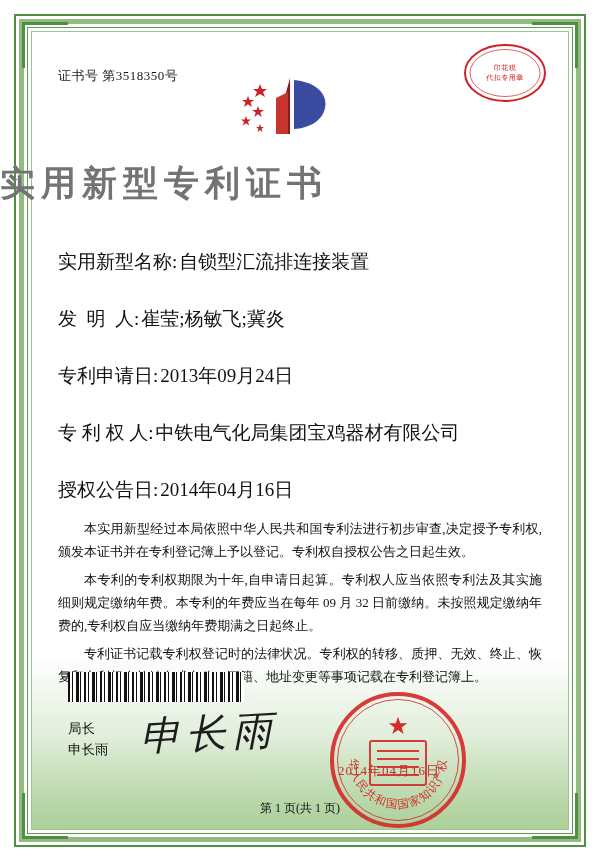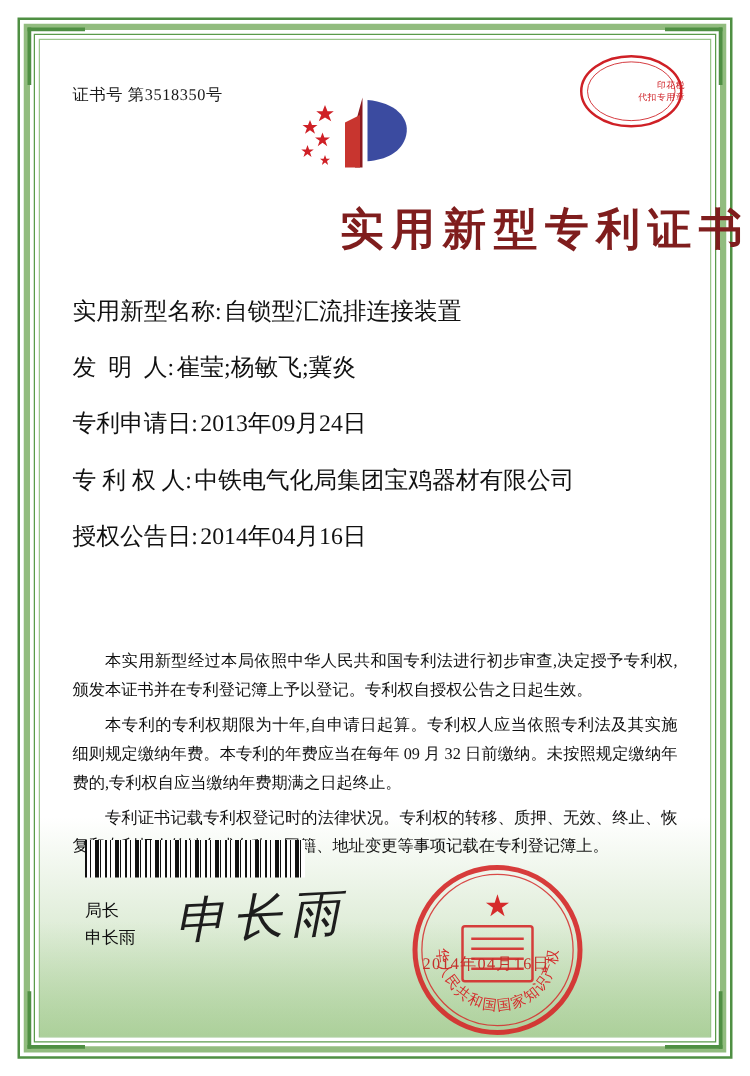--- a/index.html
+++ b/index.html
@@ -118,41 +118,41 @@
   .seal-oval {
     position: absolute;
     right: 52px;
     top: 42px;
     width: 86px;
     height: 62px;
   }
   .seal-oval .txt {
     position: absolute;
     left: 0; right: 0;
-    text-align: right;
+    text-align: center;
     color: #cf2026;
     font-size: 7px;
     line-height: 9px;
     font-family: "Liberation Serif", serif;
     letter-spacing: 0.5px;
   }
   .seal-oval .t1 { top: 22px; }
   .seal-oval .t2 { top: 32px; }
 
   
   .main-title {
     position: absolute;
     left: 0;
     right: 0;
     top: 160px;
-    text-align: right;
+    text-align: left;
     font-size: 35px;
     font-weight: bold;
     letter-spacing: 6px;
-    color: #7f1d1d;
+    color: #737373;
     font-family: "Liberation Serif", "DejaVu Serif", serif;
   }
 
   
   .fields {
     position: absolute;
     left: 58px;
     top: 240px;
     right: 58px;
   }
@@ -164,20 +164,21 @@
     color: #111;
     line-height: 20px;
   }
   .field-label {
     white-space: pre;
     flex: 0 0 auto;
   }
   .field-value {
     margin-left: 2px;
     white-space: pre;
+    margin-top: 12px;
   }
 
   
   .body-text {
     position: absolute;
     left: 58px;
     right: 58px;
     top: 517px;
     font-size: 13px;
     line-height: 23px;
@@ -396,14 +397,15 @@
         <path id="sealArc" d="M 20 68 A 48 48 0 0 0 116 68" fill="none"></path>
       </defs>
       <text font-family="Liberation Serif, serif" font-size="11.5" fill="#d52b2b" letter-spacing="1.2">
         <textPath href="#sealArc" startOffset="50%" text-anchor="middle">中华人民共和国国家知识产权局</textPath>
       </text>
     </svg>
   </div>
 
   <div class="seal-date">2014年04月16日</div>
 
+  <div class="page-footer">第 1 页(共 1 页)</div>
 
 </div>
 
 </body></html>

